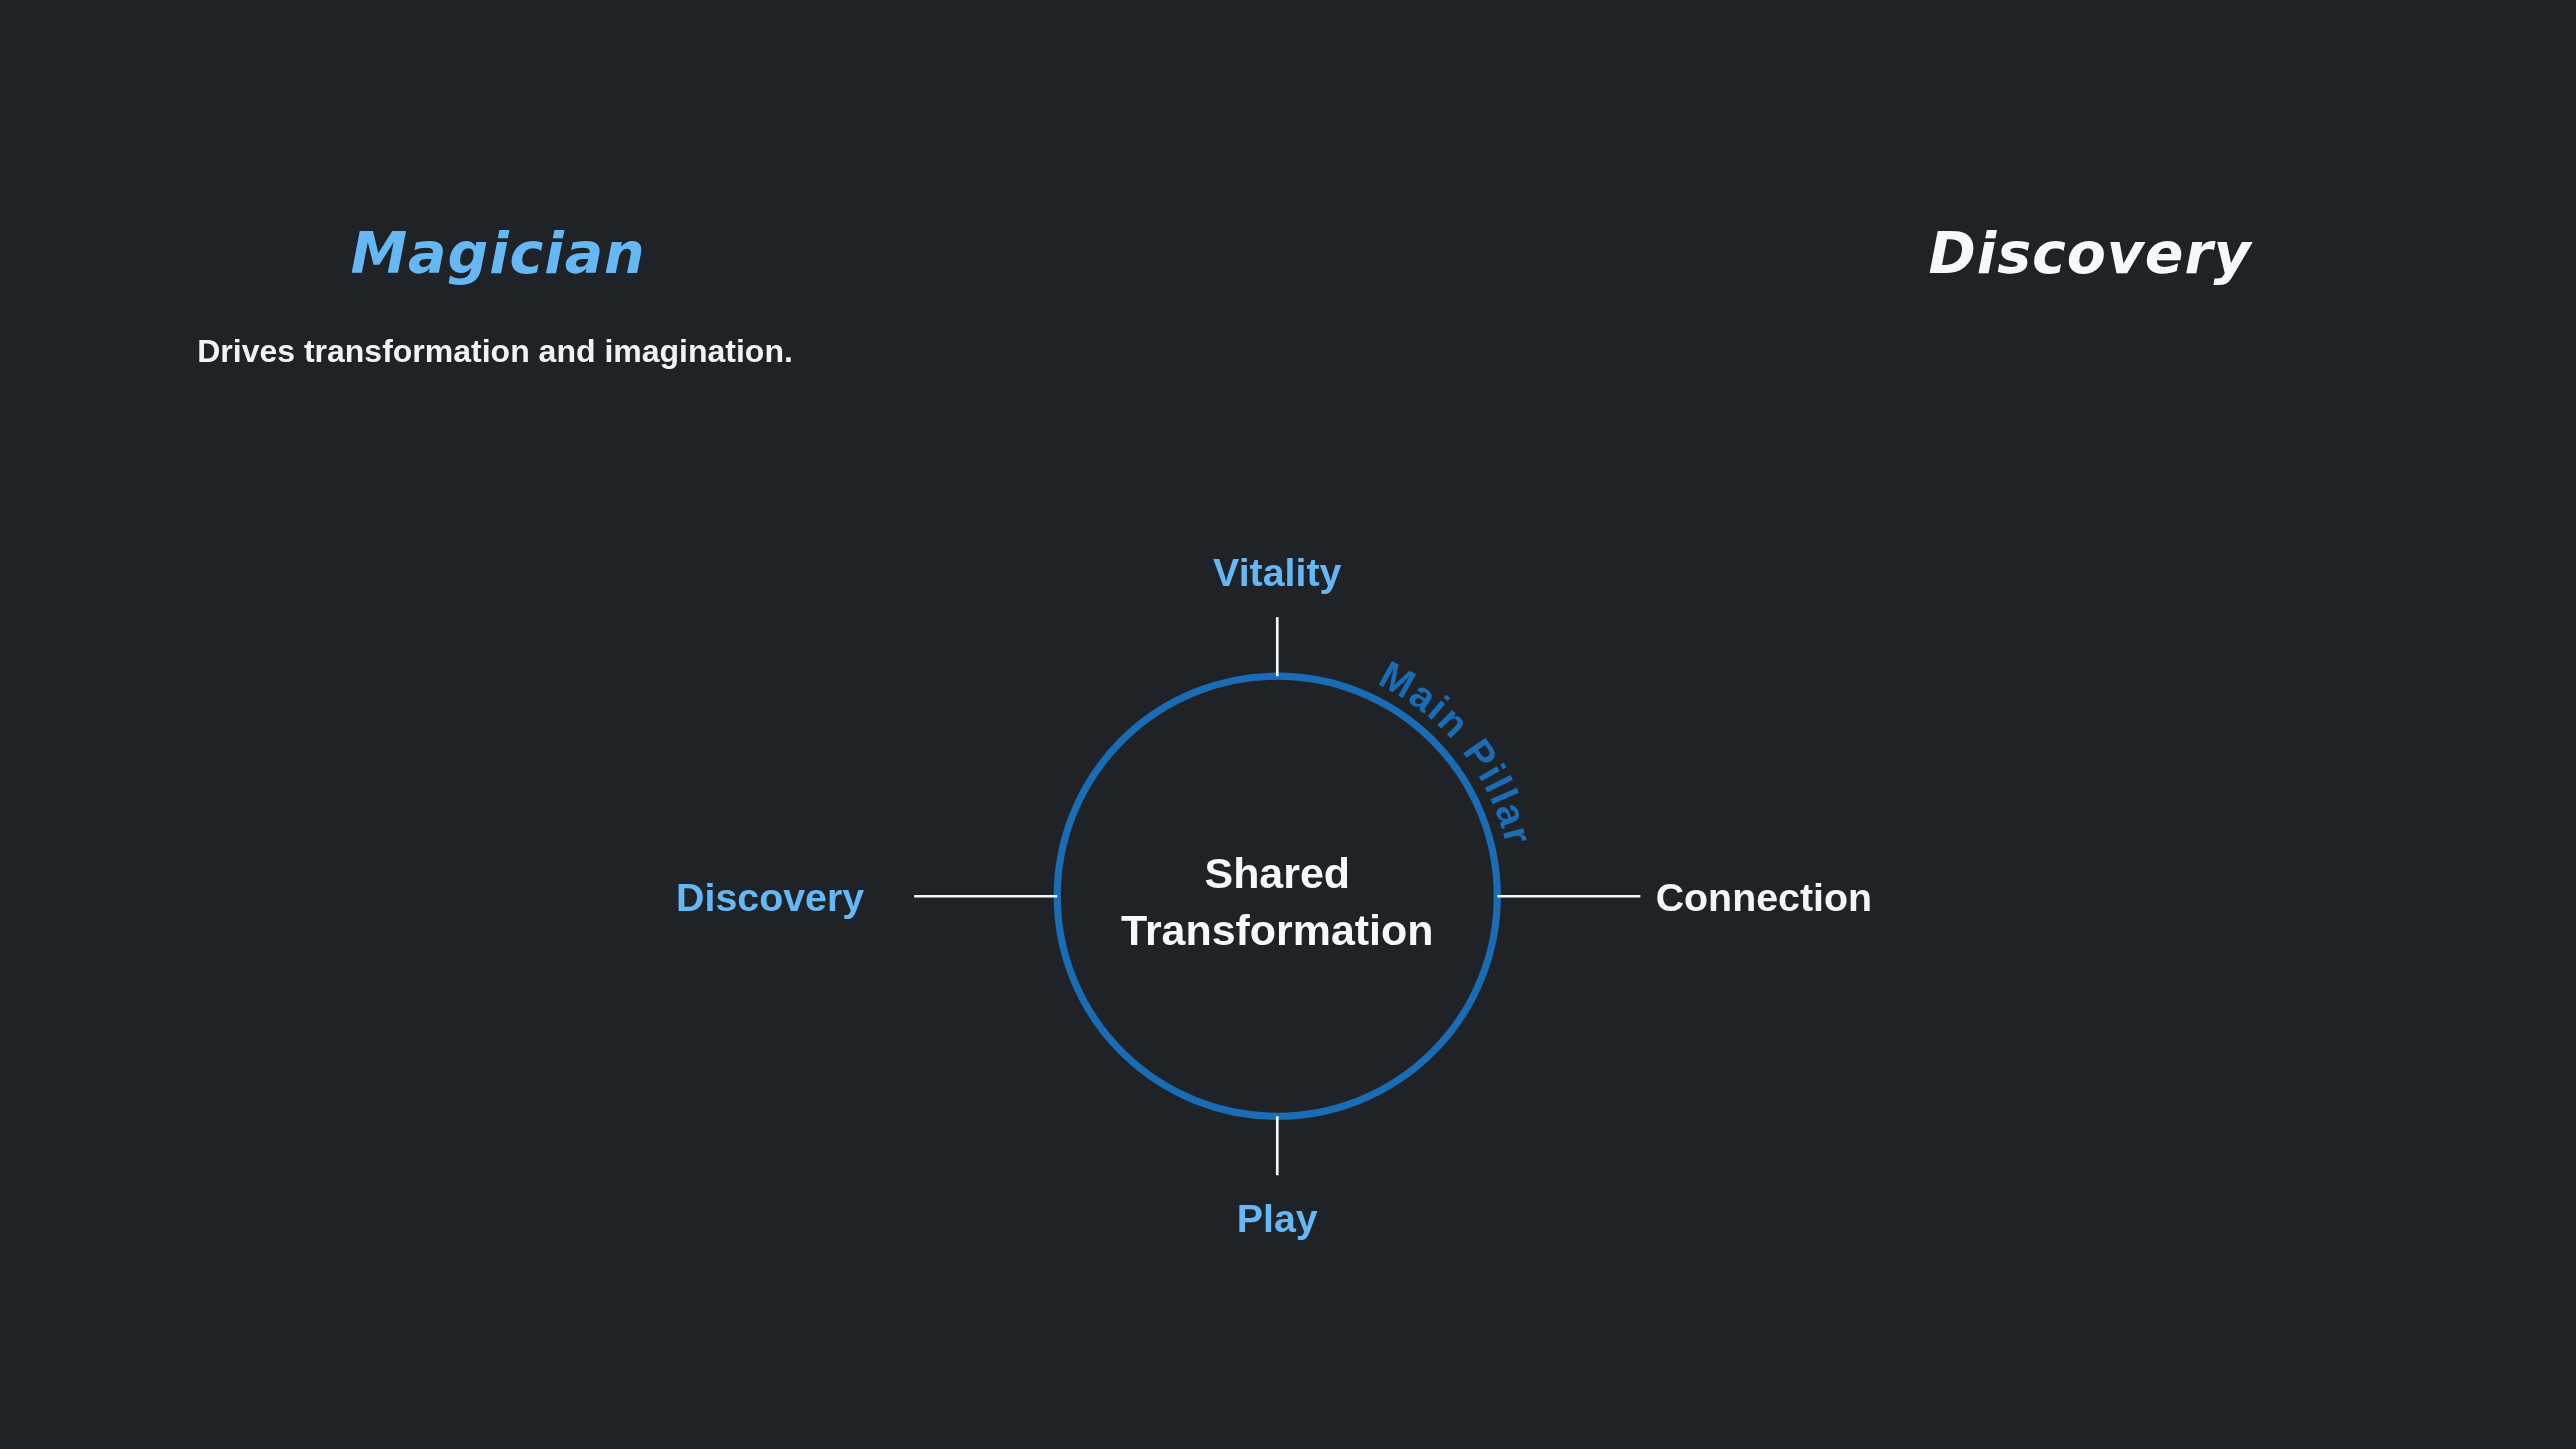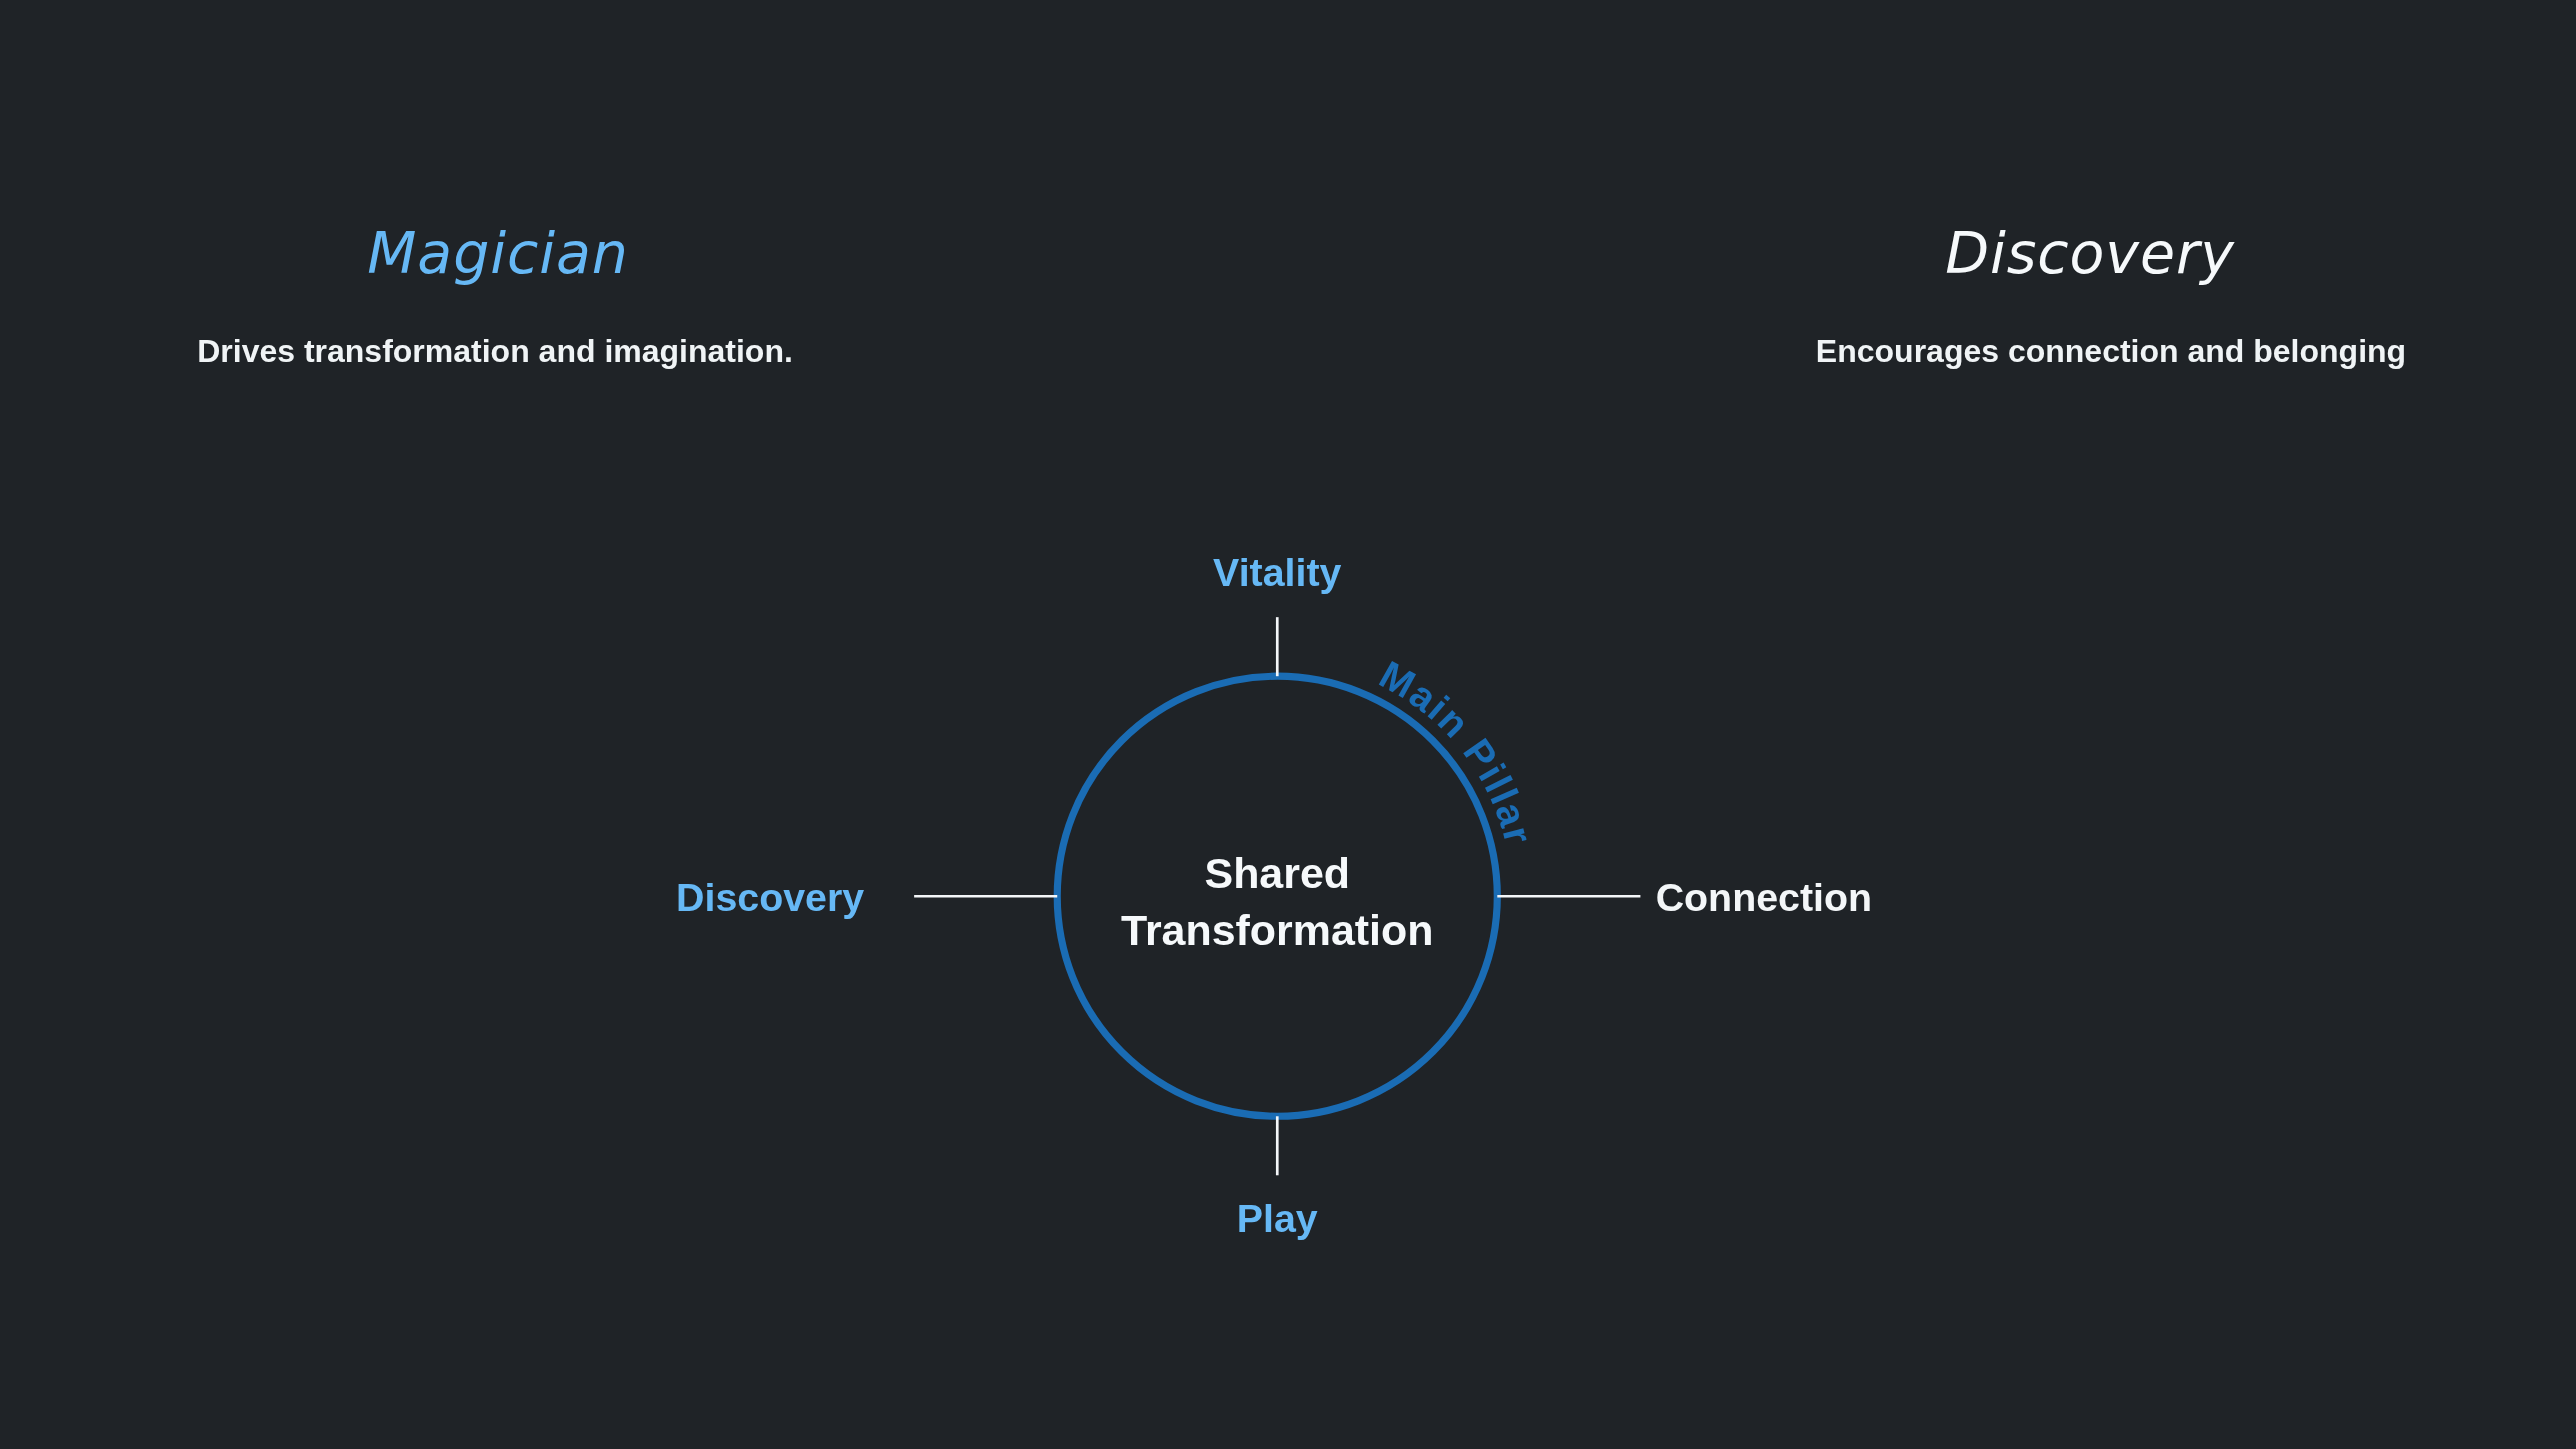--- a/index.html
+++ b/index.html
@@ -9,21 +9,21 @@
     width: 2576px;
     height: 1449px;
     overflow: hidden;
     background: #1f2327;
   }
   .arch-title {
     position: absolute;
     transform: translateX(-50%);
     font-family: "DejaVu Sans", sans-serif;
     font-style: italic;
-    font-weight: 400;
+    font-weight: 700;
     font-size: 57px;
     letter-spacing: 0.9px;
     white-space: nowrap;
   }
   .arch-title.blue  { color: #66b8f5; }
   .arch-title.white { color: #f6f9fb; }
   .arch-desc {
     position: absolute;
     transform: translateX(-50%);
     font-weight: 700;
@@ -65,21 +65,20 @@
 </style>
 </head>
 <body>
 
 <div id="stage" style="background: rgb(31, 35, 39);">
 
   <div id="magician-title" class="arch-title blue">Magician</div>
   <div id="magician-desc" class="arch-desc">Drives transformation and imagination.</div>
 
   <div id="everyman-title" class="arch-title white">Discovery</div>
-  <div id="everyman-desc" class="arch-desc">Encourages connection and belonging</div>
 
   <svg id="diagram" width="2576" height="1449" viewBox="0 0 2880 1620">
 
     <circle class="ring" cx="1428" cy="1002" r="246"></circle>
 
     <line class="tick" x1="1428" y1="690" x2="1428" y2="756"></line>
     <line class="tick" x1="1428" y1="1248" x2="1428" y2="1314"></line>
     <line class="tick" x1="1022" y1="1002" x2="1182" y2="1002"></line>
     <line class="tick" x1="1674" y1="1002" x2="1834" y2="1002"></line>
 

